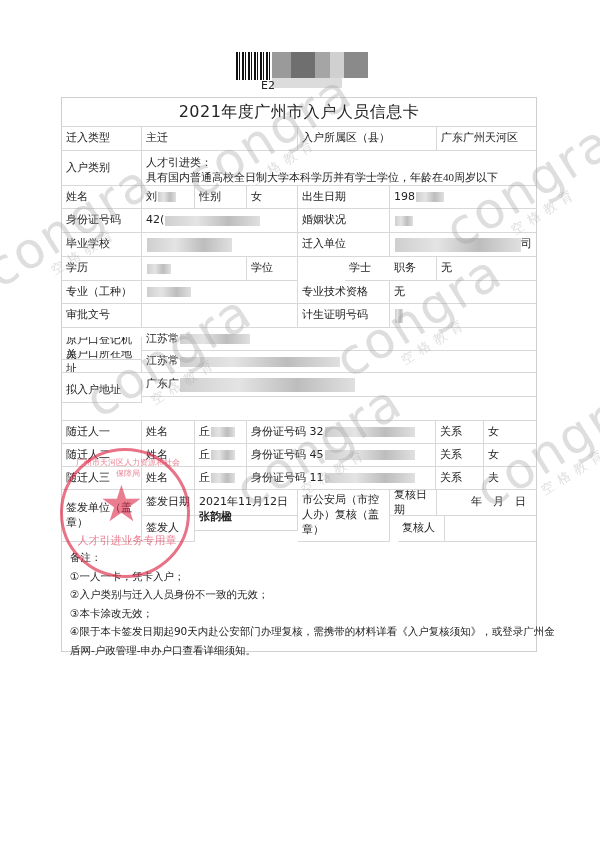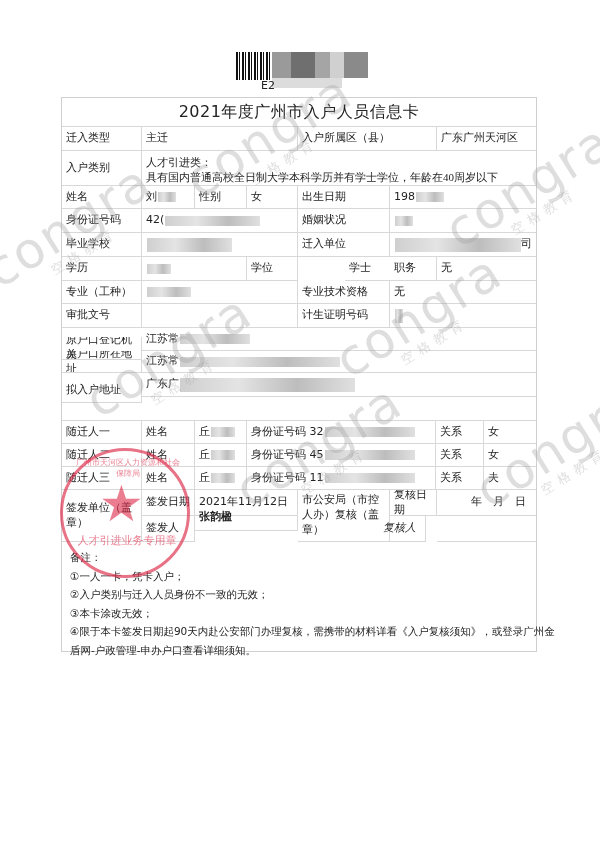--- a/index.html
+++ b/index.html
@@ -168,21 +168,21 @@
   <div class="cell nr" style="left:422px;top:369px;width:52px;height:23px;">夫</div>
 
   <div class="cell" style="left:0;top:392px;width:80px;height:52px;">签发单位（盖章）</div>
   <div class="cell" style="left:80px;top:392px;width:53px;height:26px;">签发日期</div>
   <div class="cell" style="left:133px;top:392px;width:103px;height:26px;">2021年11月12日</div>
   <div class="cell" style="left:80px;top:418px;width:53px;height:26px;">签发人</div>
   <div class="cell" style="left:133px;top:407px;width:103px;height:26px;font-weight:bold;">张韵楹</div>
   <div class="cell" style="left:236px;top:392px;width:92px;height:52px;">市公安局（市控人办）复核（盖章）</div>
   <div class="cell" style="left:328px;top:392px;width:47px;height:26px;">复核日期</div>
   <div class="cell nr" style="left:375px;top:392px;width:99px;height:26px;justify-content:flex-end;padding-right:10px;">年　月　日</div>
-  <div class="cell" style="left:317px;top:418px;width:47px;height:26px;font-style:italic;">复核人</div>
+  <div class="cell" style="left:336px;top:418px;width:47px;height:26px;">复核人</div>
   <div class="cell nr" style="left:375px;top:418px;width:99px;height:26px;"></div>
 
   <div class="notes">
     <div>备注：</div>
     <div>①一人一卡，凭卡入户；</div>
     <div>②入户类别与迁入人员身份不一致的无效；</div>
     <div>③本卡涂改无效；</div>
     <div>④限于本卡签发日期起90天内赴公安部门办理复核，需携带的材料详看《入户复核须知》，或登录广州金</div>
     <div>盾网-户政管理-申办户口查看详细须知。</div>
   </div>

